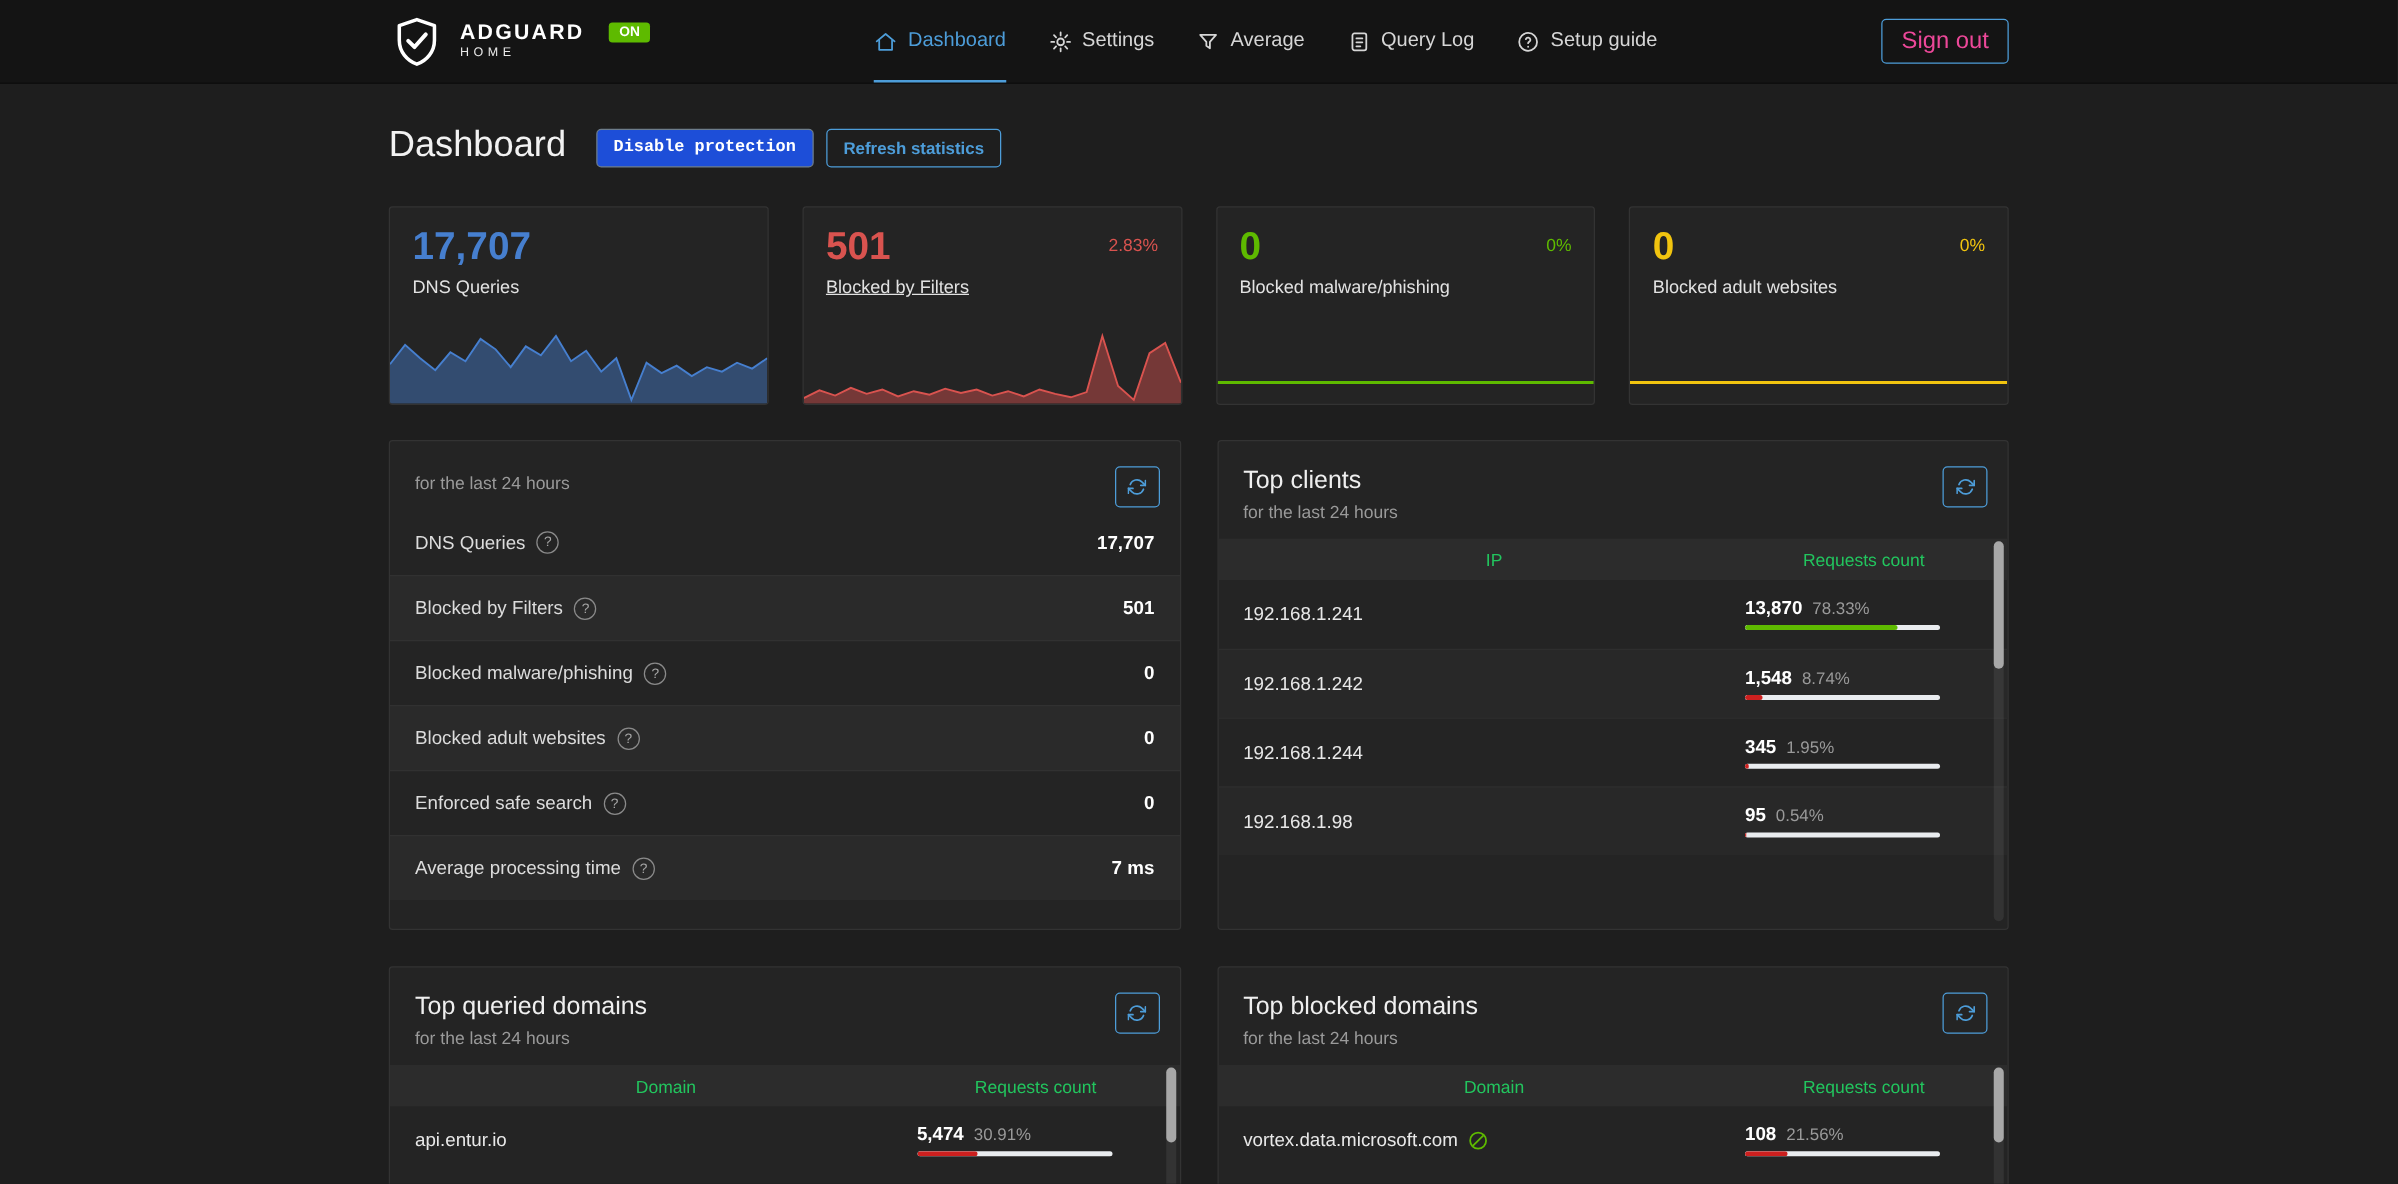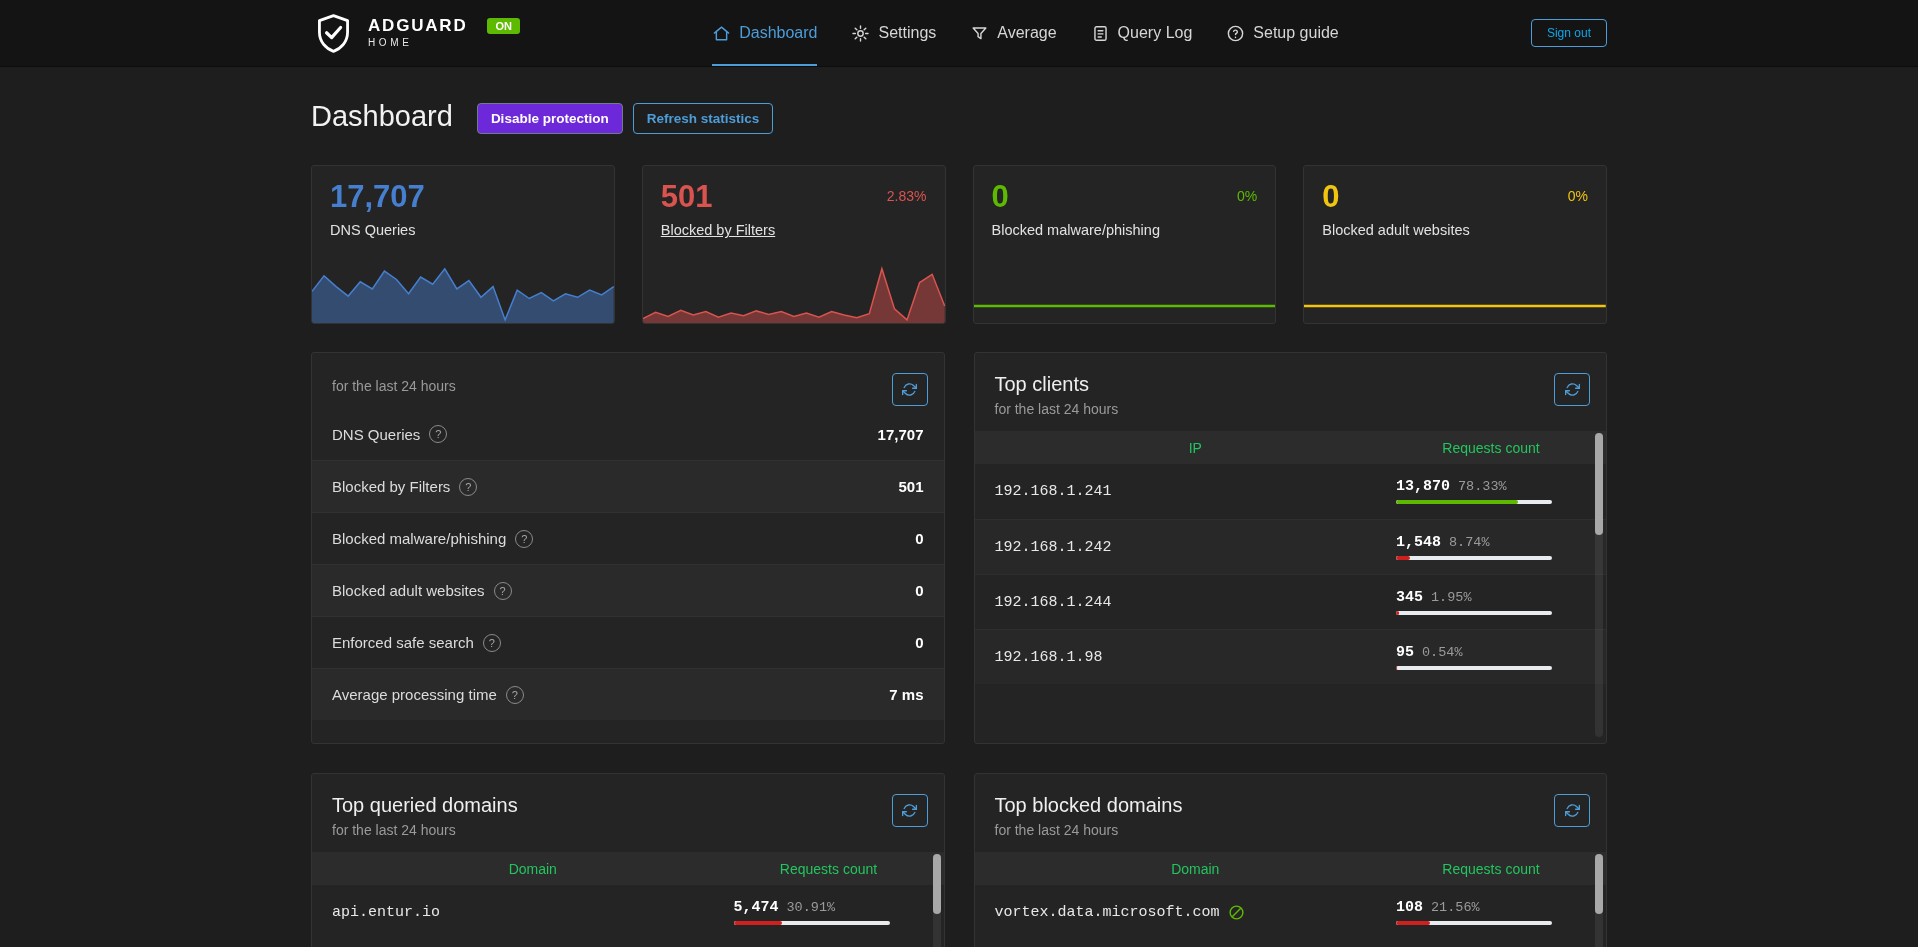--- a/index.html
+++ b/index.html
@@ -21,32 +21,32 @@
   .brand-name { font-size: 17px; font-weight: 700; letter-spacing: 1.8px; color: #fff; }
   .brand-sub  { font-size: 10px; letter-spacing: 3.6px; color: #e8e8e8; margin-top: 3px; }
   .on-badge { background: #5eba00; color: #fff; font-size: 11px; font-weight: 700;
               padding: 2px 8px; border-radius: 3px; margin-left: 8px; position: relative; top: -7px; }
   .menu { flex: 1; display: flex; justify-content: center; gap: 34px; height: 100%; }
   .menu-item { display: flex; align-items: center; gap: 8px; color: #d6d6d6; font-size: 16px;
                height: 100%; cursor: pointer; text-decoration: none;
                border-bottom: 2px solid transparent; padding-top: 2px; }
   .menu-item svg { width: 19px; height: 19px; }
   .menu-item.active { color: #4d9dd9; border-bottom-color: #4d9dd9; }
-  .signout { background: transparent; border: 1px solid #4d9dd9; color: #0ea5e9;
-             border-radius: 4px; font-size: 12px; padding: 6px 15px; cursor: pointer;
+  .signout { background: transparent; border: 1px solid #4d9dd9; color: #ec4899;
+             border-radius: 4px; font-size: 19px; padding: 6px 15px; cursor: pointer;
              font-family: inherit; text-align: center; }
 
   
   .container { width: 1296px; margin: 0 auto; }
   .page-head { margin-top: 30px; display: flex; align-items: center; height: 38px; }
   .page-title { font-size: 29px; font-weight: 500; color: #f2f2f2; margin: 0; line-height: 38px; }
   .head-btns { display: flex; gap: 10px; margin-left: 24px; margin-top: 4px; }
   .btn { font-family: inherit; font-size: 13.5px; font-weight: 700; border-radius: 4px;
          padding: 7px 13px; cursor: pointer; }
-  .btn-gray { background: #6d28d9; color: #fff; border: 1px solid #6e7d8a; }
+  .btn-gray { background: #1d4ed8; color: #fff; border: 1px solid #6e7d8a; font-family: Liberation Mono, monospace; }
   .btn-blue-outline { background: transparent; color: #4d9dd9; border: 1px solid #4d9dd9; }
 
   
   .cards { display: grid; grid-template-columns: repeat(4, 1fr); gap: 27px; margin-top: 30px; }
   .card { background: #242424; border: 1px solid #333; border-radius: 3px; }
   .stat-card { position: relative; height: 159px; overflow: hidden; padding: 14px 18px; }
   .stat-top { display: flex; justify-content: space-between; align-items: flex-start; }
   .stat-value { font-size: 31px; font-weight: 700; line-height: 1.1; }
   .stat-pct { font-size: 14px; margin-top: 8px; }
   .stat-label { font-size: 14.5px; color: #e2e2e2; margin-top: 8px; }
@@ -77,21 +77,21 @@
             justify-content: center; cursor: pointer; flex: none; }
   .q-icon::before { content: "?"; }
   .row-val { font-size: 15px; font-weight: 700; color: #fff; }
 
   
   .table-head { margin-top: 14px; height: 33px; background: #2c2c2c;
                 display: grid; grid-template-columns: 1fr 190px; align-items: center;
                 padding: 0 20px; font-size: 14px; color: #22c55e; }
   .table-head .th { text-align: center; }
   .t-row { display: grid; grid-template-columns: 1fr 190px; padding: 0 20px;
-           align-items: center; height: 55px; font-family: Liberation Mono, monospace; }
+           align-items: center; height: 55px; }
   .t-row + .t-row { border-top: 1px solid #2e2e2e; }
   .t-row:nth-child(even) { background: rgba(255,255,255,0.02); }
   .cell-main { font-size: 15px; color: #e8e8e8; display: flex; align-items: center; gap: 8px; }
   .count-line { font-size: 15px; line-height: 1; }
   .count-line b { color: #fff; font-weight: 700; }
   .count-line .pct { color: #9a9a9a; font-size: 13.5px; margin-left: 8px; font-weight: 400; }
   .bar { width: 156px; height: 4px; background: #e9ecef; border-radius: 2px; margin-top: 6px; overflow: hidden; }
   .bar-fill { height: 100%; border-radius: 2px; }
 
   

